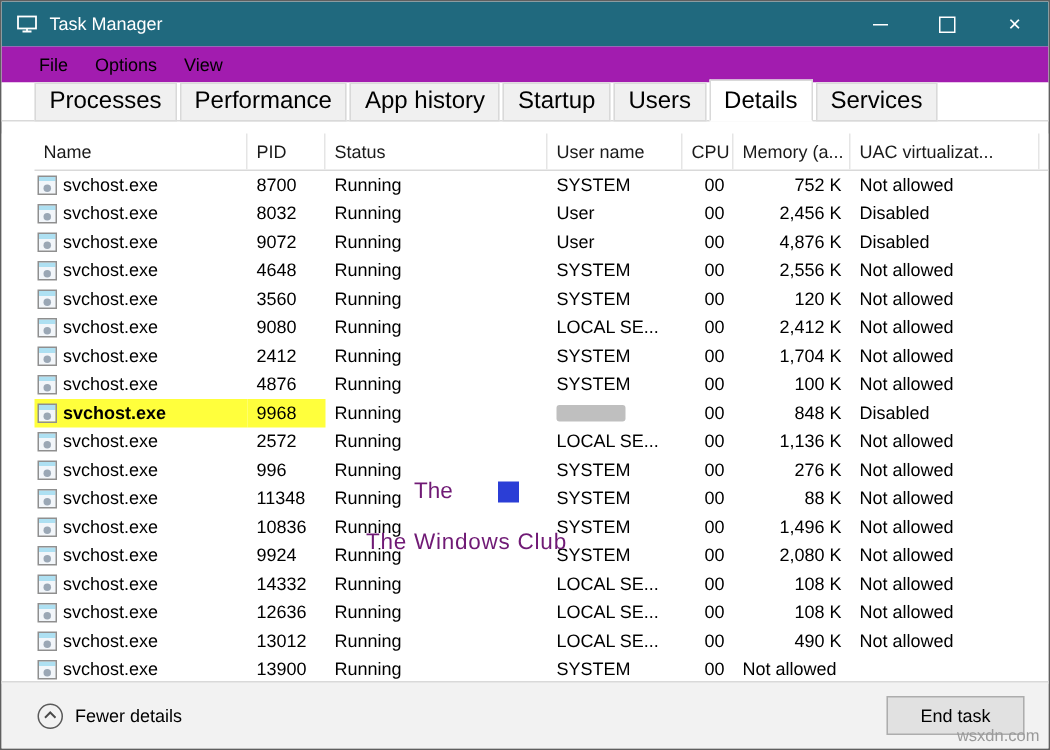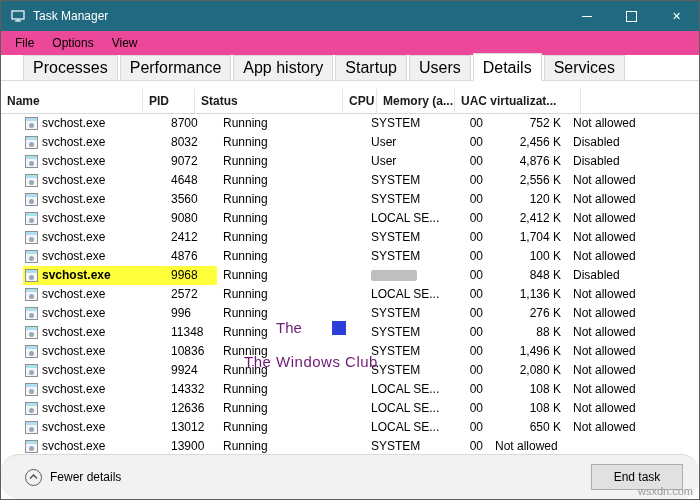--- a/index.html
+++ b/index.html
@@ -8,31 +8,31 @@
   
   .titlebar{height:30px;background:#20697e;display:flex;align-items:center;color:#fff;}
   .title-icon{margin-left:10px;display:flex;align-items:center;}
   .title-text{margin-left:8px;font-size:12px;}
   .win-controls{margin-left:auto;display:flex;height:100%;}
   .win-btn{width:45px;display:flex;align-items:center;justify-content:center;font-size:11px;color:#fff;cursor:default;}
   .min-glyph{width:10px;height:1px;background:#fff;display:block;}
   .max-glyph{width:9px;height:9px;border:1px solid #fff;display:block;}
 
   
-  .menubar{height:24px;display:flex;align-items:center;padding-left:5px;background:#ec4899;}
+  .menubar{height:24px;display:flex;align-items:center;padding-left:16px;background:#a21caf;}
   .menu-item{font-size:12px;color:#000;padding:0 9px;}
 
   
   .tabstrip{height:26px;background:#fff;border-bottom:1px solid #d9d9d9;display:flex;align-items:flex-end;padding-left:22px;box-sizing:border-box;}
   .tab{font-size:16px;color:#000;background:#f0f0f0;border:1px solid #d9d9d9;padding:3px 9px;margin-right:2px;margin-bottom:-1px;white-space:nowrap;}
   .tab.active{background:#fff;border-bottom-color:#fff;padding-top:5px;}
 
   
   .table-area{position:relative;background:#fff;}
-  .theader{display:flex;margin-top:8px;height:24px;border-bottom:1px solid #d9d9d9;font-weight:bold;}
+  .theader{display:flex;margin-left:22px;margin-top:8px;height:24px;border-bottom:1px solid #d9d9d9;}
   .hcell{box-sizing:border-box;font-size:12px;color:#1a1a1a;padding:5px 6px 0 6px;border-right:1px solid #e5e5e5;white-space:nowrap;overflow:hidden;}
   .c0{width:142px;}
   .c1{width:52px;}
   .c2{width:148px;}
   .c3{width:90px;}
   .c4{width:34px;text-align:right;}
   .c5{width:78px;text-align:right;}
   .c6{width:126px;}
   .rows{margin-left:22px;}
   .row{display:flex;height:19px;align-items:center;}
@@ -44,21 +44,21 @@
   .hl .ntext{font-weight:bold;}
   .redact{display:inline-block;width:46px;height:11px;background:#bfbfbf;border-radius:2px;vertical-align:middle;}
 
   
   .watermark{position:absolute;left:225px;top:318px;width:170px;text-align:center;color:#701a75;pointer-events:none;z-index:5;}
   .wm-line1{display:flex;justify-content:center;align-items:center;gap:30px;font-size:15px;}
   .twc-square{width:14px;height:14px;background:#2b3ed6;display:inline-block;}
   .wm-line2{font-size:15px;margin-top:17px;letter-spacing:.5px;}
 
   
-  .footer{position:absolute;left:0;right:0;bottom:0;height:45px;border-top:1px solid #d9d9d9;background:#f2f2f2;display:flex;align-items:center;box-sizing:border-box;padding:0 10px;border-radius:18px;}
+  .footer{position:absolute;left:0;right:0;bottom:0;height:45px;border-top:1px solid #d9d9d9;background:#f2f2f2;display:flex;align-items:center;box-sizing:border-box;padding:0 10px;}
   .fewer{display:flex;align-items:center;gap:8px;margin-left:14px;font-size:12px;color:#000;}
   .circle-icon{width:17px;height:17px;border:1px solid #5a5a5a;border-radius:50%;display:flex;align-items:center;justify-content:center;box-sizing:border-box;}
   .endtask{margin-left:auto;width:90px;height:24px;background:#e1e1e1;border:1px solid #adadad;font-size:12px;display:flex;align-items:center;justify-content:center;margin-right:6px;}
   .site{position:absolute;right:6px;bottom:2px;font-size:11px;color:#9a9a9a;z-index:6;}
 </style>
 </head>
 <body>
 
 <div class="window">
 
@@ -98,20 +98,21 @@
       <div class="tab">Users</div>
       <div class="tab active">Details</div>
       <div class="tab">Services</div>
     </div>
 
   <div class="table-area">
     <div class="theader">
         <div class="hcell c0">Name</div>
         <div class="hcell c1">PID</div>
         <div class="hcell c2">Status</div>
+        <div class="hcell c3">User name</div>
         <div class="hcell c4">CPU</div>
         <div class="hcell c5">Memory (a...</div>
         <div class="hcell c6">UAC virtualizat...</div>
       </div>
     <div class="rows">
         <div class="row">
           <div class="cell c0 namecell">
             <span class="picon"></span>
             <span class="ntext">svchost.exe</span>
           </div>
@@ -304,21 +305,21 @@
         </div>
         <div class="row">
           <div class="cell c0 namecell">
             <span class="picon"></span>
             <span class="ntext">svchost.exe</span>
           </div>
           <div class="cell c1">13012</div>
           <div class="cell c2">Running</div>
           <div class="cell c3">LOCAL SE...</div>
           <div class="cell c4">00</div>
-          <div class="cell c5">650 K</div>
+          <div class="cell c5">490 K</div>
           <div class="cell c6">Not allowed</div>
         </div>
         <div class="row">
           <div class="cell c0 namecell">
             <span class="picon"></span>
             <span class="ntext">svchost.exe</span>
           </div>
           <div class="cell c1">13900</div>
           <div class="cell c2">Running</div>
           <div class="cell c3">SYSTEM</div>

